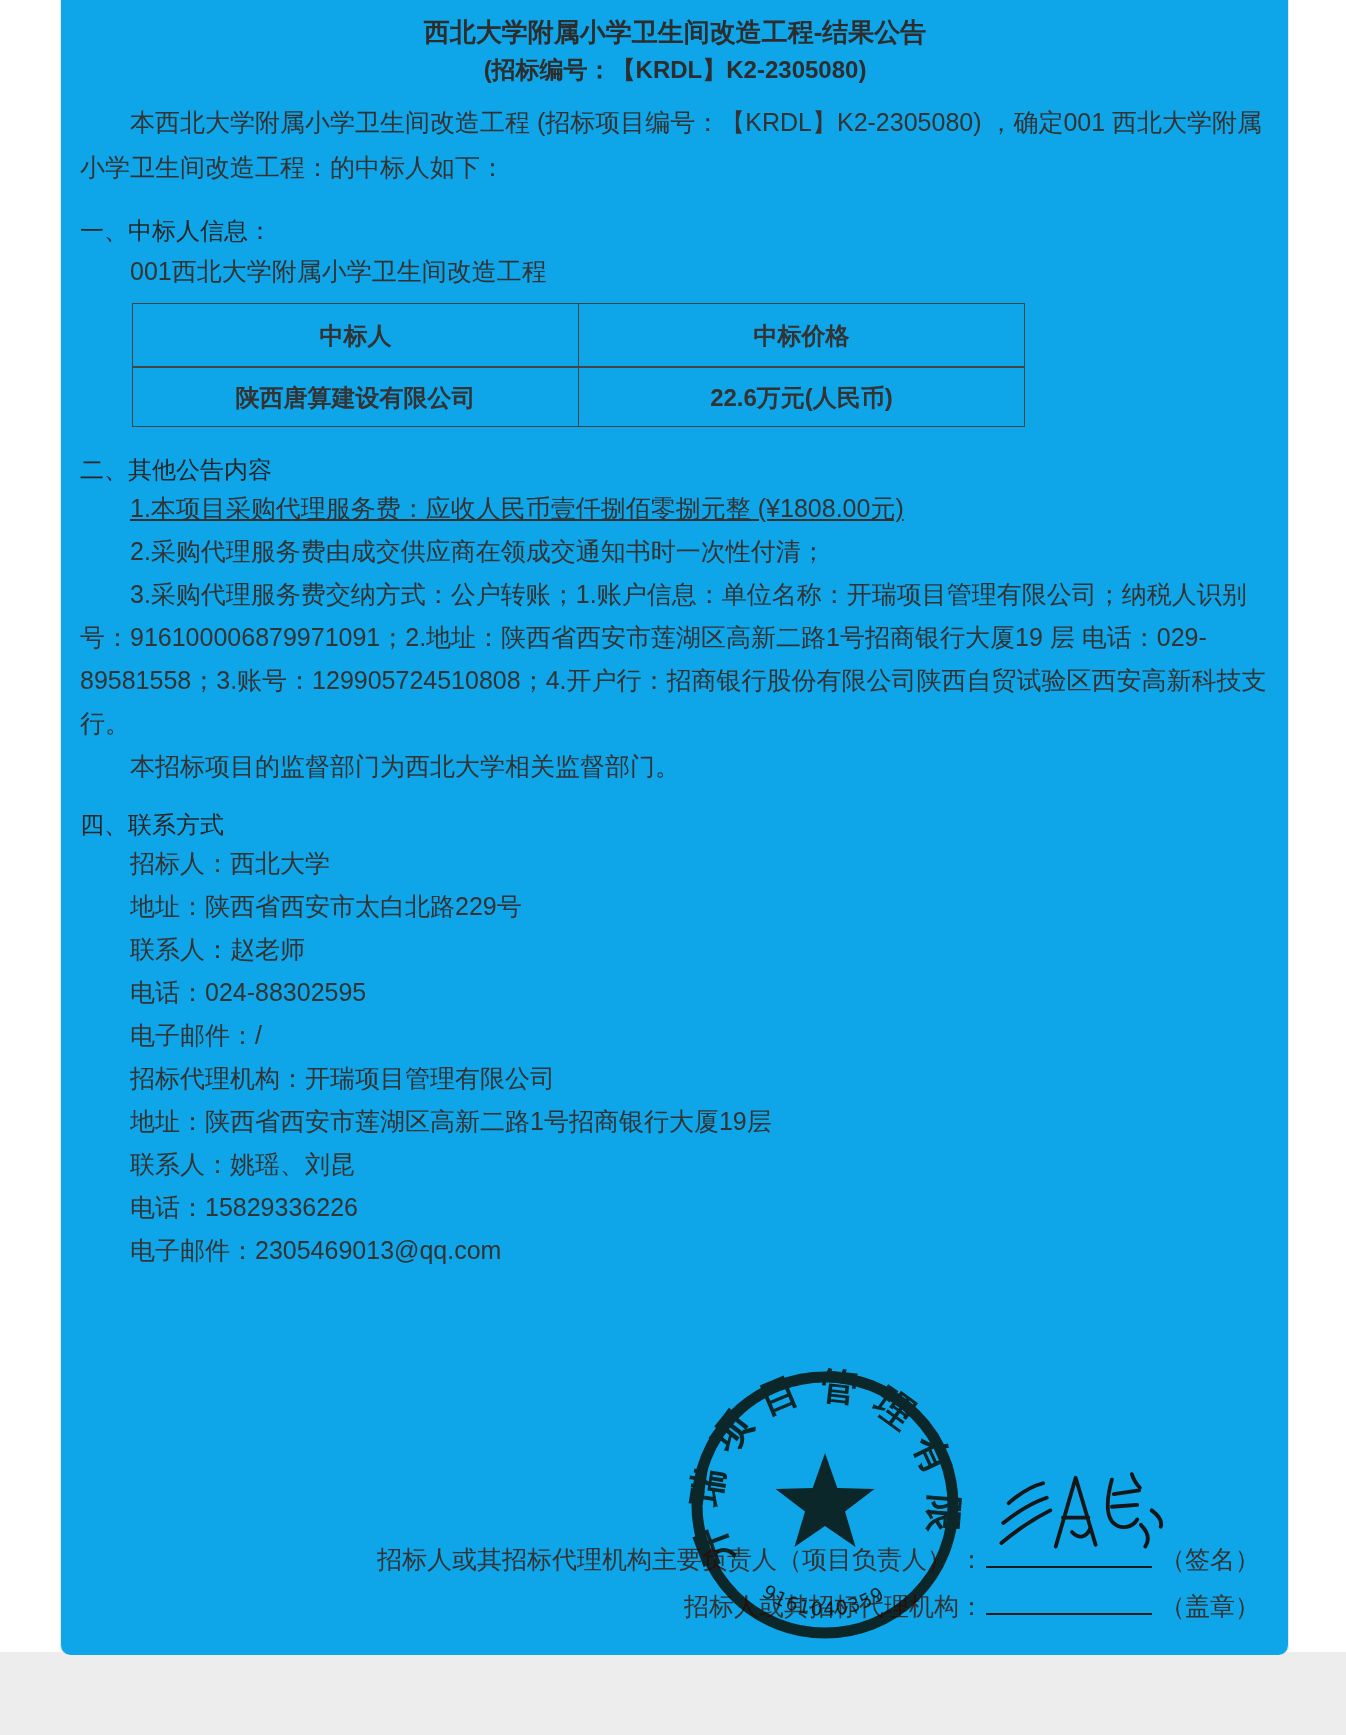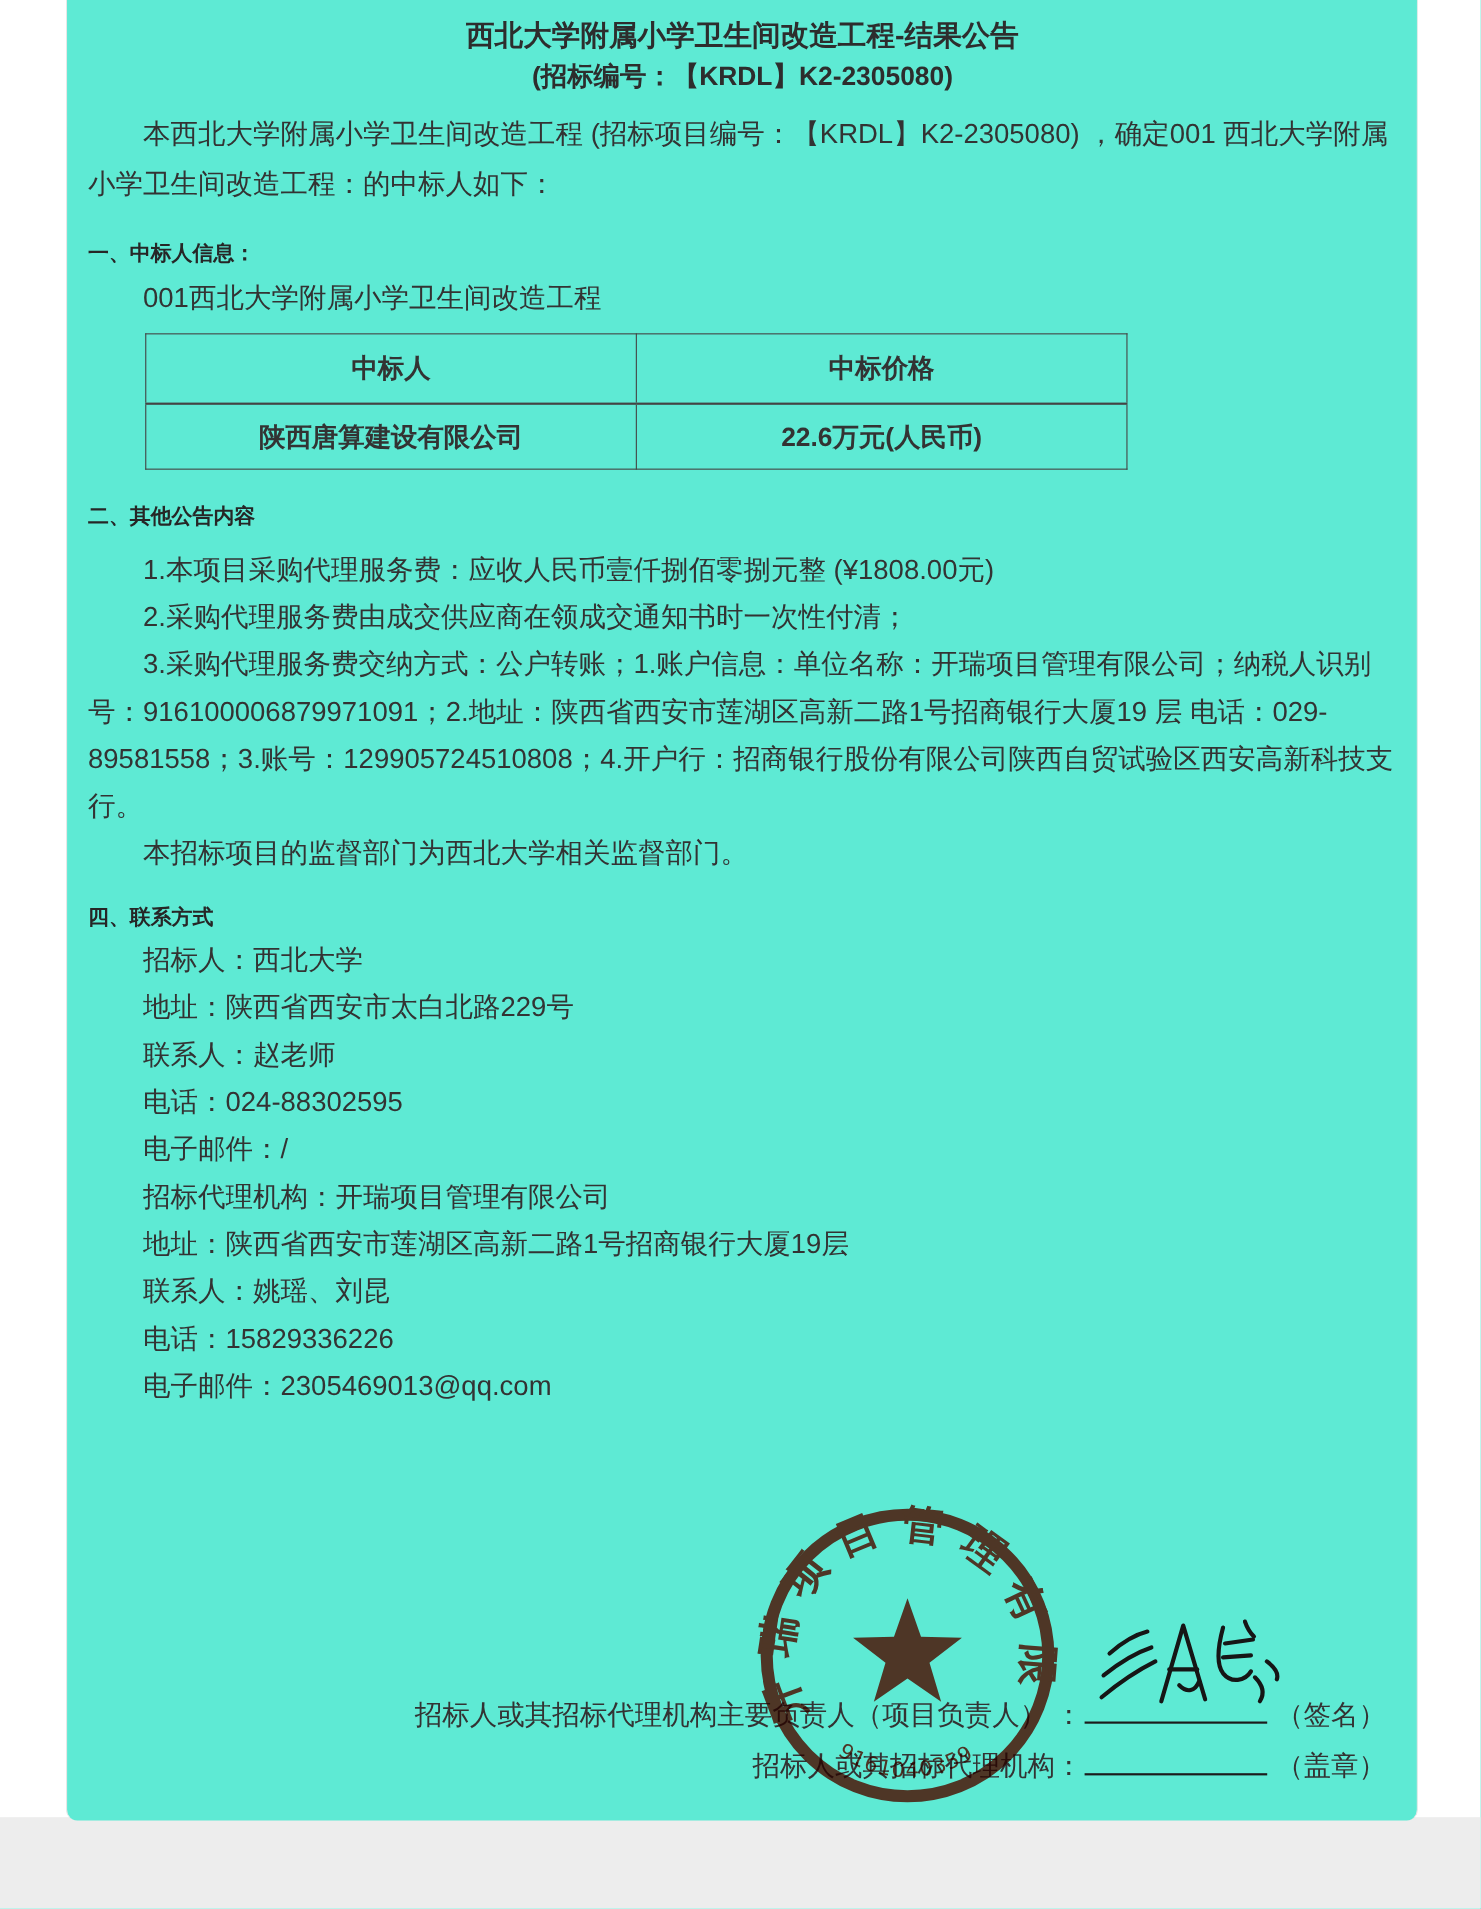--- a/index.html
+++ b/index.html
@@ -5,28 +5,28 @@
   html,body{margin:0;padding:0;}
   body{
     width:1346px;height:1735px;position:relative;overflow:hidden;
     background:#ffffff;
     font-family:"Liberation Sans","DejaVu Sans",sans-serif;
     color:#333333;
   }
   .footer-band{position:absolute;left:0;top:1652px;width:1346px;height:83px;background:#ededed;}
   .card{
     position:absolute;left:60px;top:0;width:1229px;height:1655px;
-    background:#5eead4;border-left:1px solid #e7e7e7;border-right:1px solid #e7e7e7;
+    background:#0ea5e9;border-left:1px solid #e7e7e7;border-right:1px solid #e7e7e7;
     border-radius:0 0 10px 10px;box-sizing:border-box;overflow:hidden;z-index:1;
   }
   .content{padding:14px 18px 0 19px;font-size:25px;line-height:43px;}
   .doc-title{font-size:26px;font-weight:bold;text-align:center;line-height:36px;color:#2d2d2d;}
   .doc-subtitle{font-size:24px;font-weight:bold;text-align:center;line-height:36px;margin-top:2px;color:#2d2d2d;}
   .intro{margin-top:12px;line-height:45px;text-indent:2em;}
-  .sec-heading{font-weight:bold;font-size:19px;line-height:34px;color:#262626;}
+  .sec-heading{font-weight:normal;font-size:24px;line-height:34px;color:#262626;}
   .mt-xl{margin-top:24px;}
   .mt-lg{margin-top:22px;}
   .mt-md{margin-top:20px;}
   .sub-line{text-indent:2em;line-height:43px;margin-top:2px;}
   .notice-item{text-indent:2em;line-height:43px;}
   .bid-table{
     border-collapse:collapse;margin:10px 0 0 52px;width:893px;table-layout:fixed;
   }
   .bid-table th,.bid-table td{
     border:1px solid #444444;text-align:center;vertical-align:middle;
@@ -72,21 +72,21 @@
       </thead>
       <tbody>
         <tr>
           <td>陕西唐算建设有限公司</td>
           <td>22.6万元(人民币)</td>
         </tr>
       </tbody>
     </table>
 
     <div class="sec-heading mt-lg" style="margin-top:26px;">二、其他公告内容</div>
-    <div class="notice-item" style="margin-top:10px;">1.本项目采购代理服务费：应收人民币壹仟捌佰零捌元整 (¥1808.00元)</div>
+    <div class="notice-item" style="margin-top:0;text-decoration:underline;">1.本项目采购代理服务费：应收人民币壹仟捌佰零捌元整 (¥1808.00元)</div>
     <div class="notice-item">2.采购代理服务费由成交供应商在领成交通知书时一次性付清；</div>
     <div class="notice-item">3.采购代理服务费交纳方式：公户转账；1.账户信息：单位名称：开瑞项目管理有限公司；纳税人识别号：916100006879971091；2.地址：陕西省西安市莲湖区高新二路1号招商银行大厦19 层 电话：029-89581558；3.账号：129905724510808；4.开户行：招商银行股份有限公司陕西自贸试验区西安高新科技支行。</div>
 
     <div class="contact-line">本招标项目的监督部门为西北大学相关监督部门。</div>
 
     <div class="sec-heading mt-md">四、联系方式</div>
     <div class="contact-line">招标人：西北大学</div>
     <div class="contact-line">地址：陕西省西安市太白北路229号</div>
     <div class="contact-line">联系人：赵老师</div>
     <div class="contact-line">电话：024-88302595</div>

